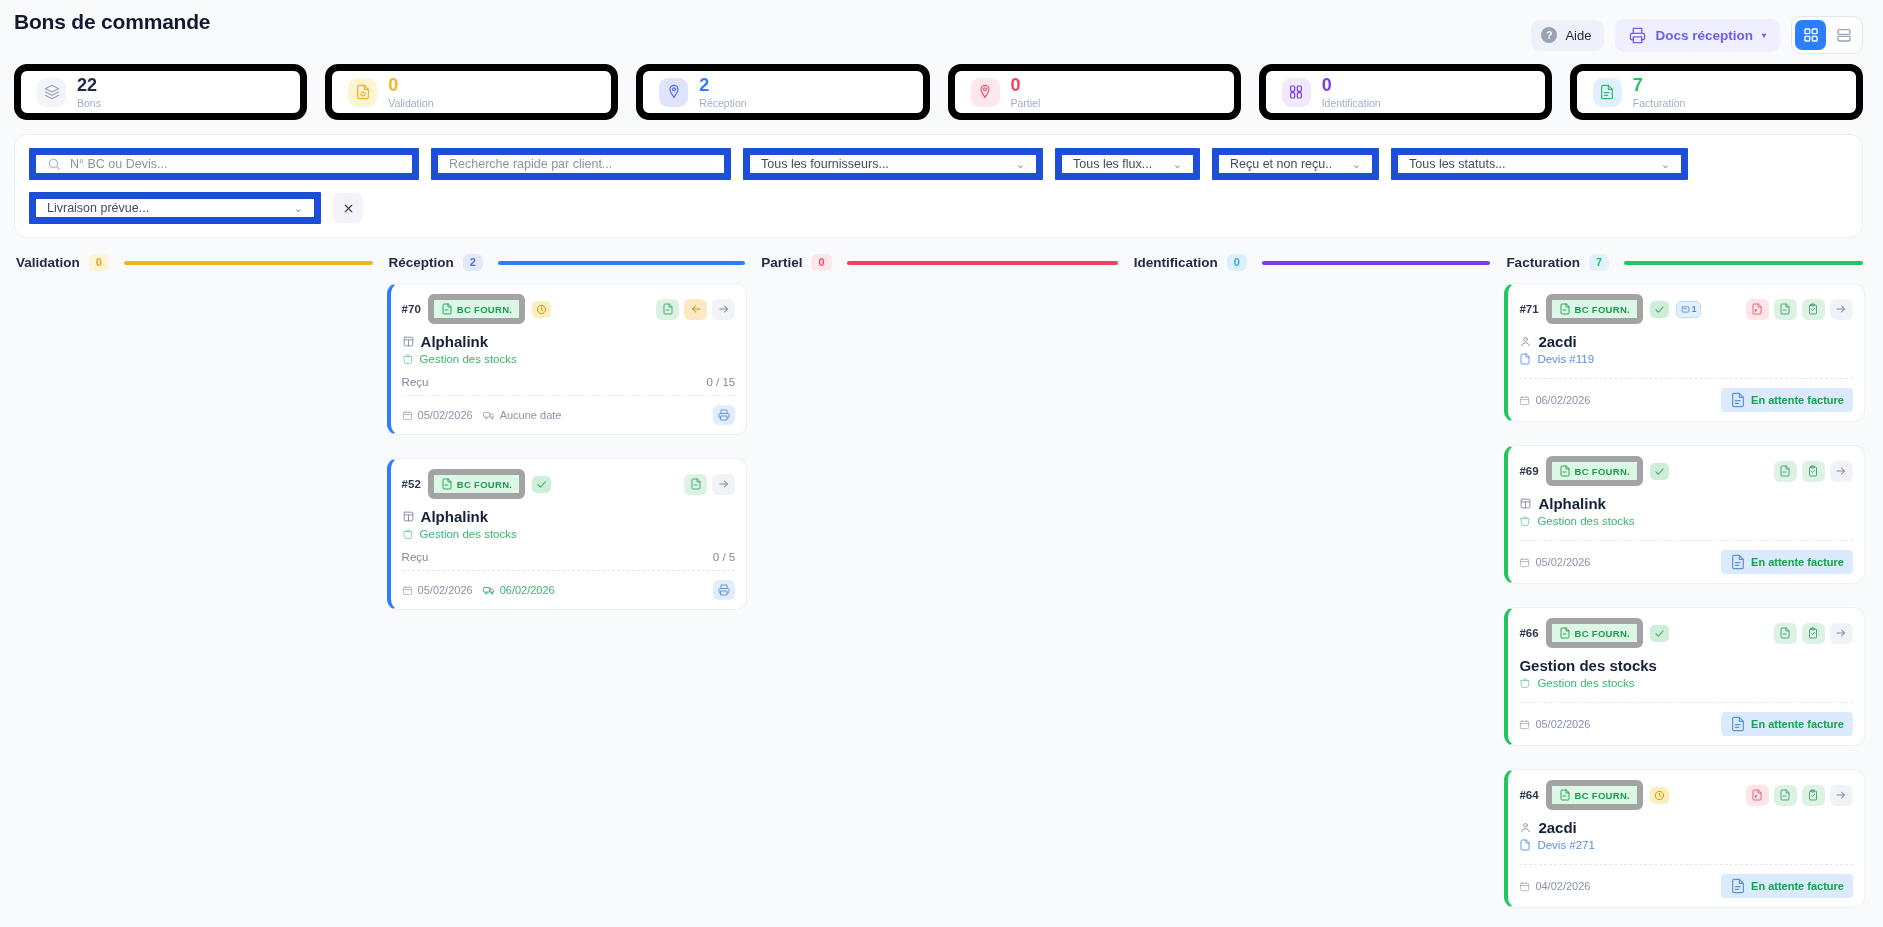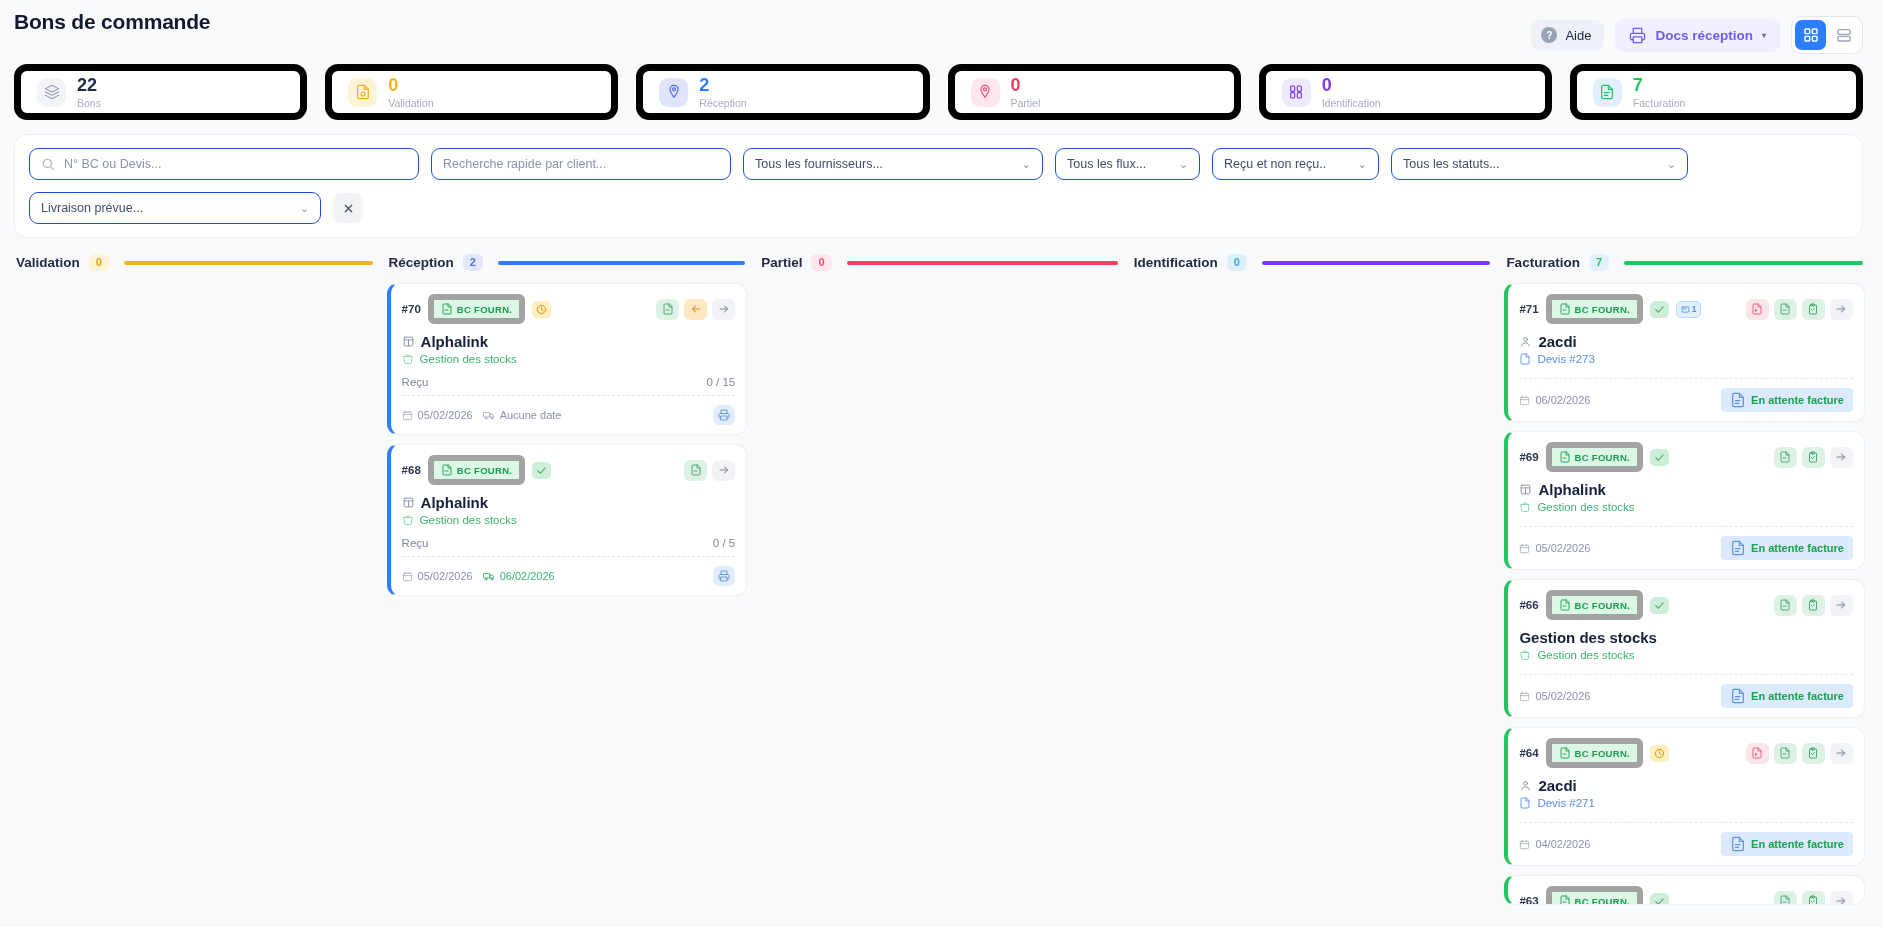--- a/index.html
+++ b/index.html
@@ -84,21 +84,21 @@
 
   
   .filters {
     margin: 14px 20px 0 14px;
     background: #fff; border: 1px solid #eceff5; border-radius: 13px;
     padding: 13px 14px;
   }
   .filter-row { display: flex; gap: 12px; align-items: center; }
   .filter-row + .filter-row { margin-top: 12px; }
   .fld {
-    height: 32px; border: 1px solid #1d4ed8; border-radius: 9px;
+    height: 32px; border: 7px solid #1d4ed8; border-radius: 1px;
     background: #fff; display: flex; align-items: center;
     padding: 0 11px; font-size: 12.5px; color: #8b93a8;
     font-family: inherit;
   }
   .fld.search { width: 390px; gap: 9px; }
   .fld.client { width: 300px; }
   .fld.sel { justify-content: space-between; gap: 10px; color: #424c66; }
   .fld.sel.fournisseurs { width: 300px; }
   .fld.sel.flux { width: 145px; }
   .fld.sel.recu { width: 167px; }
@@ -121,21 +121,21 @@
   .col-head {
     display: flex; align-items: center; gap: 9px;
     padding: 8px 2px 12px 2px;
   }
   .col-title { font-size: 13.5px; font-weight: bold; color: #212b45; }
   .col-count {
     font-size: 11px; font-weight: 600; border-radius: 6px;
     padding: 2px 7px; line-height: 13px;
   }
   .col-rule { flex: 1; height: 4px; border-radius: 3px; margin-left: 6px; }
-  .col-body { display: flex; flex-direction: column; gap: 9px; }
+  .col-body { display: flex; flex-direction: column; gap: 23px; }
 
   
   .card {
     background: #fff;
     border: 1px solid #eef1f6;
     border-left-width: 4px;
     border-radius: 11px;
     padding: 10px 11px 9px 11px;
     position: relative;
   }
@@ -479,21 +479,21 @@
                     <polyline points="6 9 6 2 18 2 18 9"></polyline>
                     <path d="M6 18H4a2 2 0 0 1-2-2v-5a2 2 0 0 1 2-2h16a2 2 0 0 1 2 2v5a2 2 0 0 1-2 2h-2"></path>
                     <rect x="6" y="14" width="12" height="8"></rect>
                   </svg>
                 </button>
               </span>
             </div>
           </div>
           <div class="card" style="border-left-color:#2b7fff">
             <div class="card-top">
-              <span class="card-id">#68</span>
+              <span class="card-id">#52</span>
               <span class="pill bcf">
                 <svg width="12" height="12" viewBox="0 0 24 24" fill="none" stroke="#1a9b4e" stroke-width="1.8" stroke-linecap="round" stroke-linejoin="round">
                   <path d="M14 2H6a2 2 0 0 0-2 2v16a2 2 0 0 0 2 2h12a2 2 0 0 0 2-2V8z"></path>
                   <polyline points="14 2 14 8 20 8"></polyline>
                   <line x1="8" y1="14" x2="14" y2="14"></line>
                 </svg>
                 <span>BC FOURN.</span>
               </span>
               <span class="mini check">
                 <svg width="11" height="11" viewBox="0 0 24 24" fill="none" stroke="#4aa96c" stroke-width="2.4" stroke-linecap="round" stroke-linejoin="round">
@@ -654,21 +654,21 @@
               </span>
               <span>2acdi</span>
             </div>
             <div class="card-sub blue">
               <span>
                 <svg width="12" height="12" viewBox="0 0 24 24" fill="none" stroke="#5b8dea" stroke-width="1.8" stroke-linecap="round" stroke-linejoin="round">
                   <path d="M14 2H6a2 2 0 0 0-2 2v16a2 2 0 0 0 2 2h12a2 2 0 0 0 2-2V8z"></path>
                   <polyline points="14 2 14 8 20 8"></polyline>
                 </svg>
               </span>
-              <span>Devis #273</span>
+              <span>Devis #119</span>
             </div>
             <div class="divider" style="margin-top:13px"></div>
             <div class="card-foot">
               <span class="foot-item">
                 <svg width="11" height="11" viewBox="0 0 24 24" fill="none" stroke="#a7aebe" stroke-width="1.8" stroke-linecap="round" stroke-linejoin="round">
                   <rect x="3" y="5" width="18" height="16" rx="2"></rect>
                   <line x1="3" y1="10" x2="21" y2="10"></line>
                   <line x1="8" y1="3" x2="8" y2="6"></line>
                   <line x1="16" y1="3" x2="16" y2="6"></line>
                 </svg>

